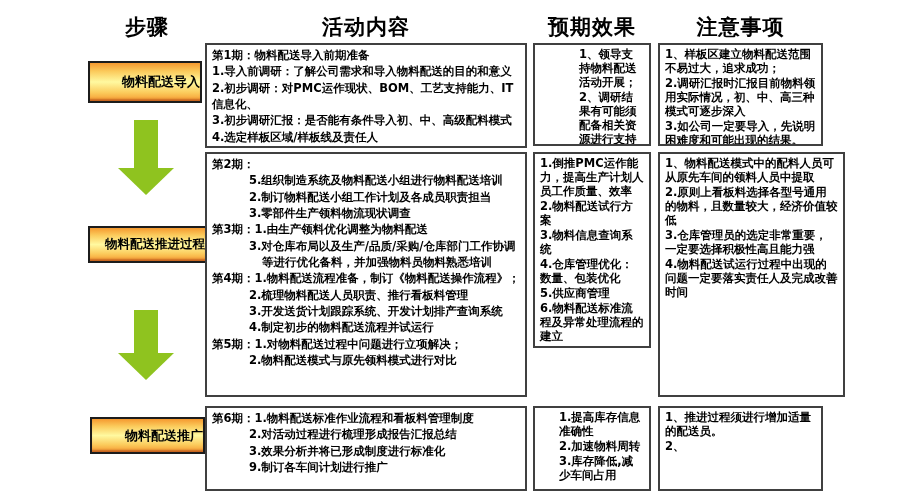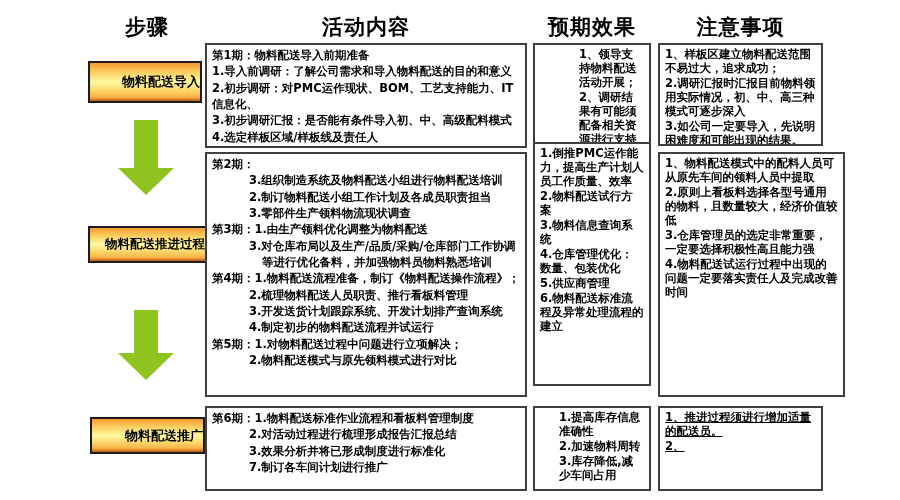--- a/index.html
+++ b/index.html
@@ -41,25 +41,25 @@
   .act{font-size:11.5px;line-height:1.42;}
   .side{font-size:11.5px;line-height:1.22;}
   .side .line{margin-bottom:1px;}
   .ind1{padding-left:37px;}
   .ind2{padding-left:50px;}
 
   #act-1{left:205px;top:43px;width:322px;height:105px;}
   #act-2{left:205px;top:152px;width:322px;height:245px;}
   #act-3{left:205px;top:406px;width:322px;height:85px;}
   #res-1{left:533px;top:43px;width:118px;height:103px;padding-left:44px;}
-  #res-2{left:533px;top:142px;width:118px;height:244px;}
+  #res-2{left:533px;top:152px;width:118px;height:196px;}
   #res-3{left:533px;top:406px;width:118px;height:85px;padding-left:24px;}
   #note-1{left:658px;top:43px;width:165px;height:103px;}
   #note-2{left:658px;top:152px;width:187px;height:245px;}
-  #note-3{left:658px;top:406px;width:165px;height:85px;text-decoration:underline;}
+  #note-3{left:658px;top:406px;width:165px;height:85px;}
 </style>
 </head>
 <body>
 
 <div class="canvas">
 
   <div class="hdr" id="hdr-steps">步骤</div>
   <div class="hdr" id="hdr-results">预期效果</div>
   <div class="hdr" id="hdr-activities">活动内容</div>
   <div class="hdr" id="hdr-notes">注意事项</div>
@@ -85,38 +85,38 @@
   <div class="cbox act" id="act-1">
       <div class="line">第1期：物料配送导入前期准备</div>
       <div class="line">1.导入前调研：了解公司需求和导入物料配送的目的和意义</div>
       <div class="line">2.初步调研：对PMC运作现状、BOM、工艺支持能力、IT信息化、</div>
       <div class="line">3.初步调研汇报：是否能有条件导入初、中、高级配料模式</div>
       <div class="line">4.选定样板区域/样板线及责任人</div>
       <div class="line">5.物料配送组织成立</div>
     </div>
   <div class="cbox act" id="act-2">
       <div class="line">第2期：</div>
-      <div class="line ind1">3.组织制造系统及物料配送小组进行物料配送培训</div>
+      <div class="line ind1">5.组织制造系统及物料配送小组进行物料配送培训</div>
       <div class="line ind1">2.制订物料配送小组工作计划及各成员职责担当</div>
       <div class="line ind1">3.零部件生产领料物流现状调查</div>
       <div class="line">第3期：1.由生产领料优化调整为物料配送</div>
       <div class="line ind1">3.对仓库布局以及生产/品质/采购/仓库部门工作协调</div>
       <div class="line ind2">等进行优化备料，并加强物料员物料熟悉培训</div>
       <div class="line">第4期：1.物料配送流程准备，制订《物料配送操作流程》；</div>
       <div class="line ind1">2.梳理物料配送人员职责、推行看板料管理</div>
       <div class="line ind1">3.开发送货计划跟踪系统、开发计划排产查询系统</div>
       <div class="line ind1">4.制定初步的物料配送流程并试运行</div>
       <div class="line">第5期：1.对物料配送过程中问题进行立项解决；</div>
       <div class="line ind1">2.物料配送模式与原先领料模式进行对比</div>
     </div>
   <div class="cbox act" id="act-3">
       <div class="line">第6期：1.物料配送标准作业流程和看板料管理制度</div>
       <div class="line ind1">2.对活动过程进行梳理形成报告汇报总结</div>
       <div class="line ind1">3.效果分析并将已形成制度进行标准化</div>
-      <div class="line ind1">7.制订各车间计划进行推广</div>
+      <div class="line ind1">9.制订各车间计划进行推广</div>
     </div>
 
   <div class="cbox side" id="res-1">
       <div class="line">1、领导支持物料配送活动开展；</div>
       <div class="line">2、调研结果有可能须配备相关资源进行支持</div>
       <div class="line">3.样板区域选定范围不易过大</div>
     </div>
   <div class="cbox side" id="res-2">
       <div class="line">1.倒推PMC运作能力，提高生产计划人员工作质量、效率</div>
       <div class="line">2.物料配送试行方案</div>

